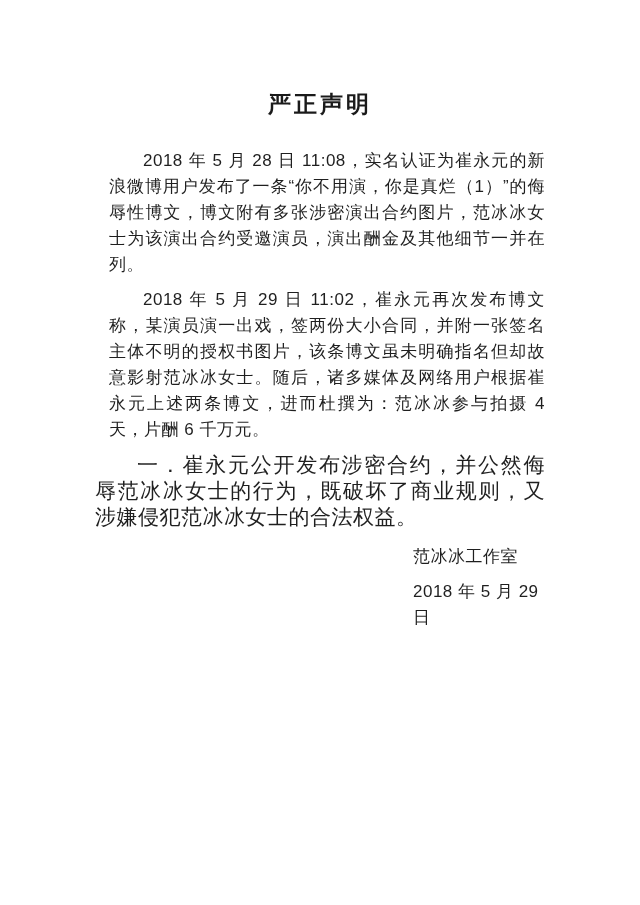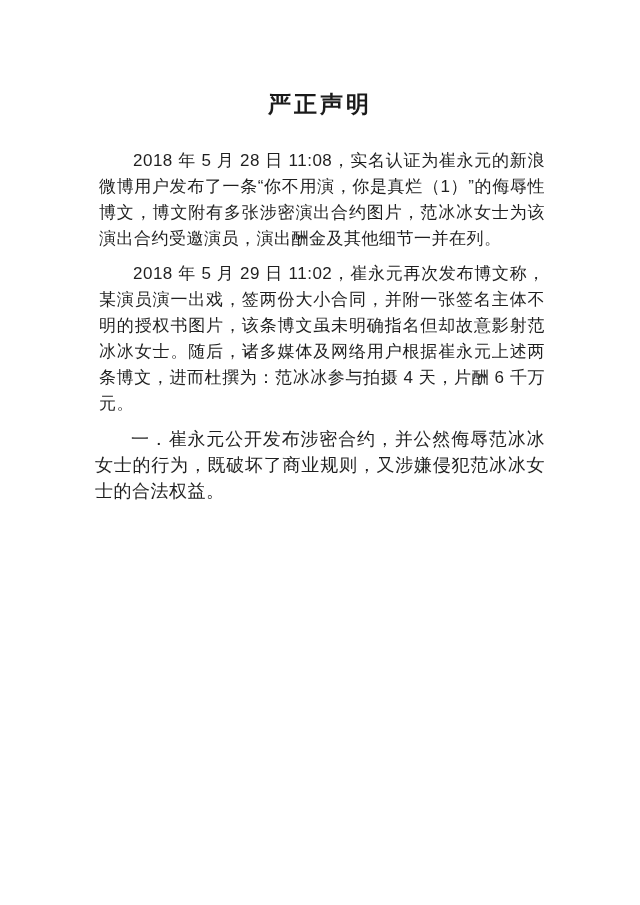--- a/index.html
+++ b/index.html
@@ -24,31 +24,31 @@
   .doc-title {
     margin: 0 0 30px 0;
     font-size: 23px;
     line-height: 27px;
     font-weight: bold;
     text-align: center;
     letter-spacing: 3px;
     color: #1a1a1a;
   }
   .para {
-    margin: 0 0 9px 4px;
+    margin: 0 0 9px 14px;
     font-size: 17px;
     line-height: 26px;
     text-indent: 2em;
     text-align: justify;
     letter-spacing: 0.5px;
     color: #1f1f1f;
   }
   .statement-item {
     margin: 0 0 9px 0;
-    font-size: 18px;
+    font-size: 21px;
     line-height: 26px;
     text-indent: 2em;
     text-align: justify;
     letter-spacing: 0.5px;
     color: #1f1f1f;
   }
   .signature-block {
     margin-top: 14px;
     margin-left: 318px;
     font-size: 17px;
@@ -74,15 +74,19 @@
     <p class="para">2018 年 5 月 28 日 11:08，实名认证为崔永元的新浪微博用户发布了一条“你不用演，你是真烂（1）”的侮辱性博文，博文附有多张涉密演出合约图片，范冰冰女士为该演出合约受邀演员，演出酬金及其他细节一并在列。</p>
 
     <p class="para">2018 年 5 月 29 日 11:02，崔永元再次发布博文称，某演员演一出戏，签两份大小合同，并附一张签名主体不明的授权书图片，该条博文虽未明确指名但却故意影射范冰冰女士。随后，诸多媒体及网络用户根据崔永元上述两条博文，进而杜撰为：范冰冰参与拍摄 4 天，片酬 6 千万元。</p>
 
 
     <p class="statement-item">一．崔永元公开发布涉密合约，并公然侮辱范冰冰女士的行为，既破坏了商业规则，又涉嫌侵犯范冰冰女士的合法权益。</p>
 
 
 
 
+    <div class="signature-block">
+      <p class="signature-name">范冰冰工作室</p>
+      <p class="signature-date">2018 年 5 月 29 日</p>
+    </div>
 
   </div>
 </div>
 
 </body></html>

